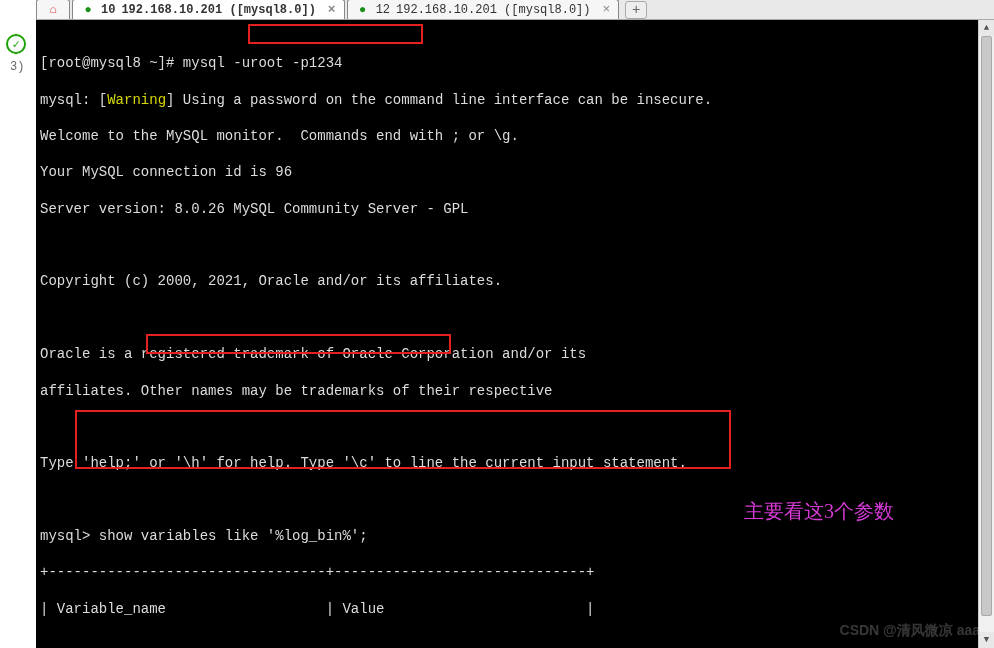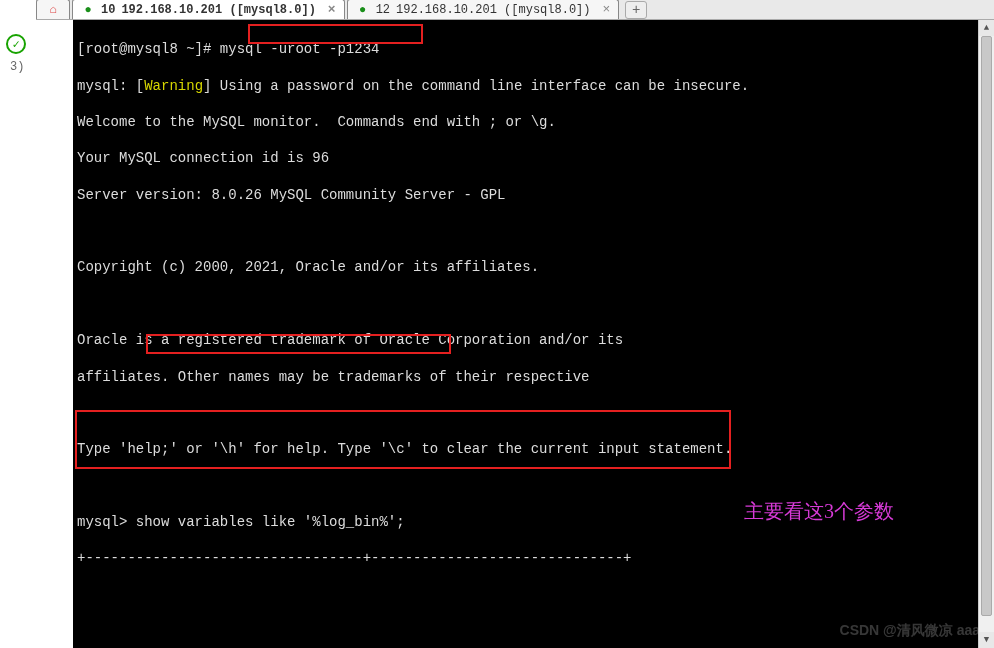--- a/index.html
+++ b/index.html
@@ -89,25 +89,24 @@
       color: #666;
       font-size: 14px;
       cursor: pointer;
       margin-left: 4px;
     }
     .terminal {
       position: absolute;
       top: 20px; left: 36px; right: 0; bottom: 0;
       background: #000;
       color: #dcdcdc;
-      padding: 2px 4px;
+      padding: 16px 4px;
       white-space: pre;
       line-height: 1.3;
       overflow: hidden;
-      margin-left: 37px;
     }
     .tline { white-space: pre; }
     .yellow { color: #d7d700; }
     .highlight-box {
       position: absolute;
       border: 2px solid #e42020;
       pointer-events: none;
       z-index: 5;
     }
     .box1 { top: 24px; left: 248px; width: 175px; height: 20px; }
@@ -196,24 +195,25 @@
 <div class="tline"><span>mysql: [</span><span class="yellow">Warning</span><span>] Using a password on the command line interface can be insecure.</span></div>
 <div class="tline">Welcome to the MySQL monitor.  Commands end with ; or \g.</div>
 <div class="tline">Your MySQL connection id is 96</div>
 <div class="tline">Server version: 8.0.26 MySQL Community Server - GPL</div>
 <div class="tline">&nbsp;</div>
 <div class="tline">Copyright (c) 2000, 2021, Oracle and/or its affiliates.</div>
 <div class="tline">&nbsp;</div>
 <div class="tline">Oracle is a registered trademark of Oracle Corporation and/or its</div>
 <div class="tline">affiliates. Other names may be trademarks of their respective</div>
 <div class="tline">&nbsp;</div>
-<div class="tline">Type 'help;' or '\h' for help. Type '\c' to clear the current input statement.</div>
+<div class="tline">Type 'help;' or '\h' for help. Type '\c' to line the current input statement.</div>
 <div class="tline">&nbsp;</div>
 <div class="tline"><span>mysql&gt; </span><span>show variables like '%log_bin%';</span></div>
 <div class="tline">+---------------------------------+------------------------------+</div>
+<div class="tline">| Variable_name                   | Value                        |</div>
 
 
 
 
 
 
 
 
 
 

